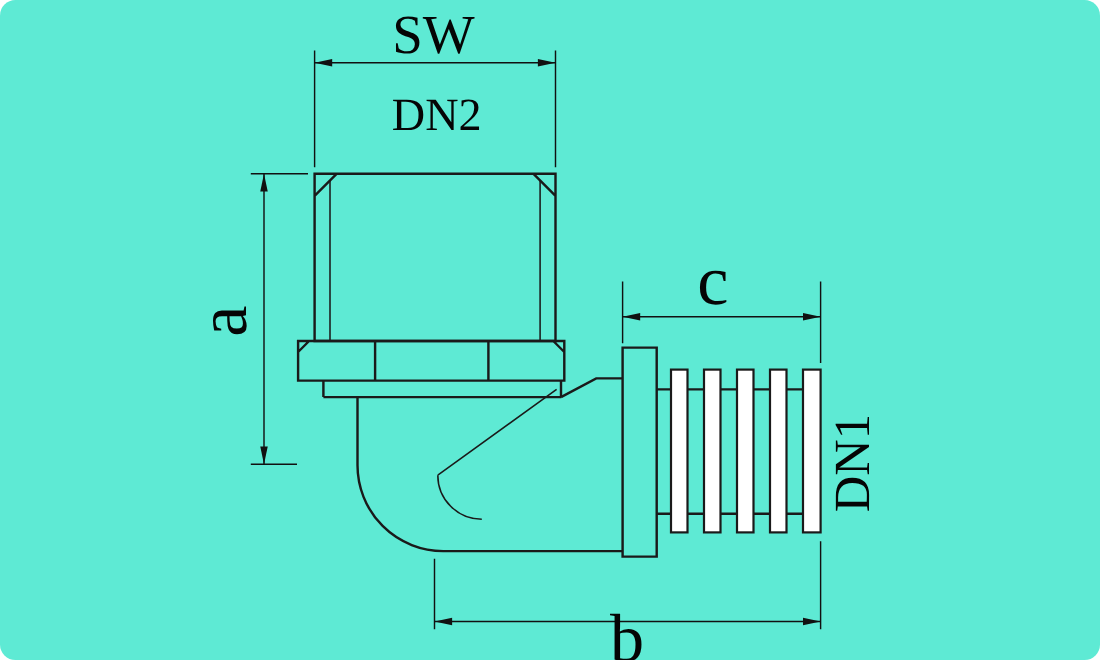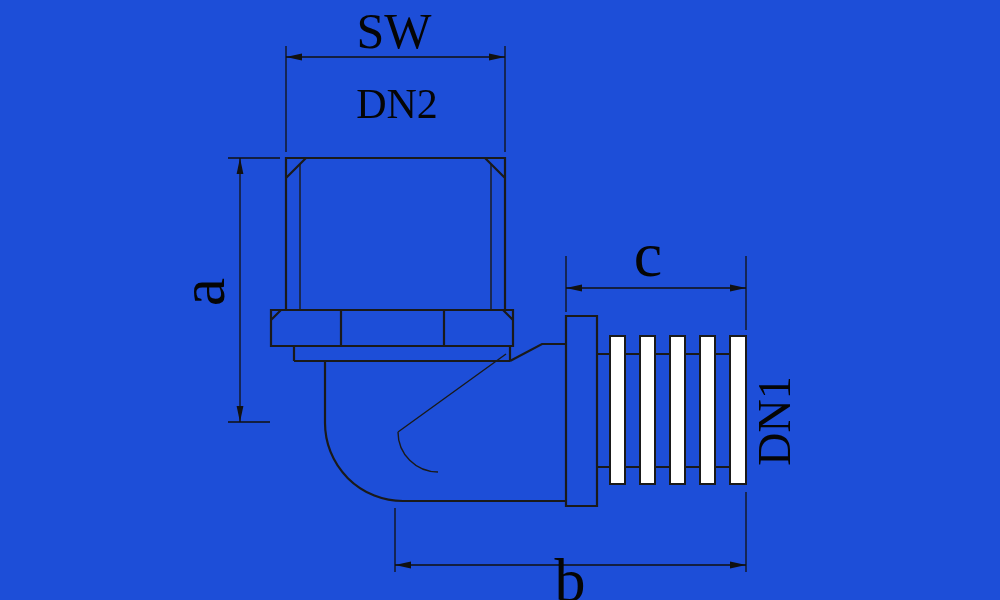--- a/index.html
+++ b/index.html
@@ -4,22 +4,23 @@
 <style>
   html, body {
     margin: 0;
     padding: 0;
     background: #ffffff;
   }
   .canvas {
     position: relative;
     width: 1000px;
     height: 600px;
-    background: #1d4ed8;
+    background: #5eead4;
     overflow: hidden;
+    border-radius: 14px;
   }
   svg { display: block; }
   .obj  { stroke: #1a1a1a; stroke-width: 2.2; fill: none; stroke-linecap: butt; stroke-linejoin: miter; }
   .obj-thin { stroke: #1a1a1a; stroke-width: 1.4; fill: none; }
   .rib  { stroke: #1a1a1a; stroke-width: 2; fill: #ffffff; }
   .dim  { stroke: #111111; stroke-width: 1.3; fill: none; }
   .dim-label {
     font-family: "Liberation Serif", "DejaVu Serif", serif;
     fill: #050505;
   }

